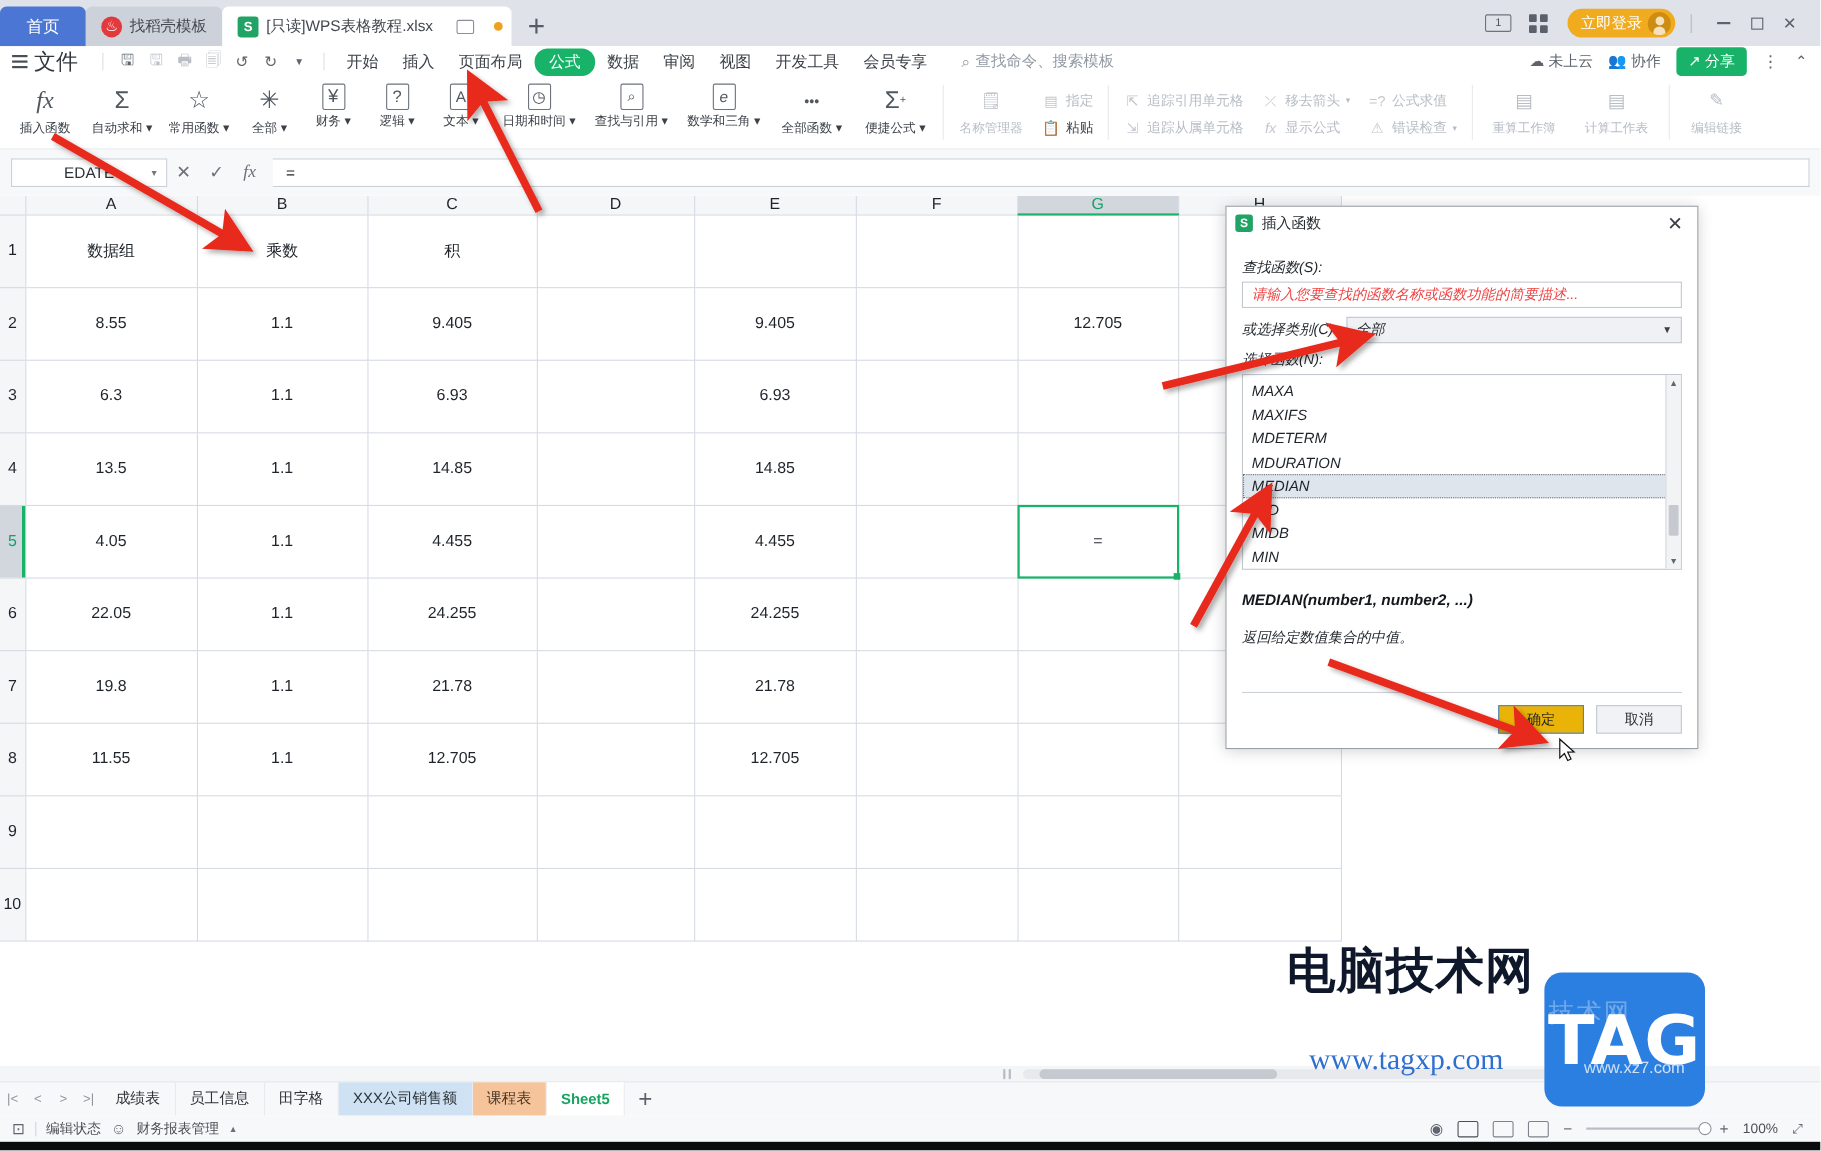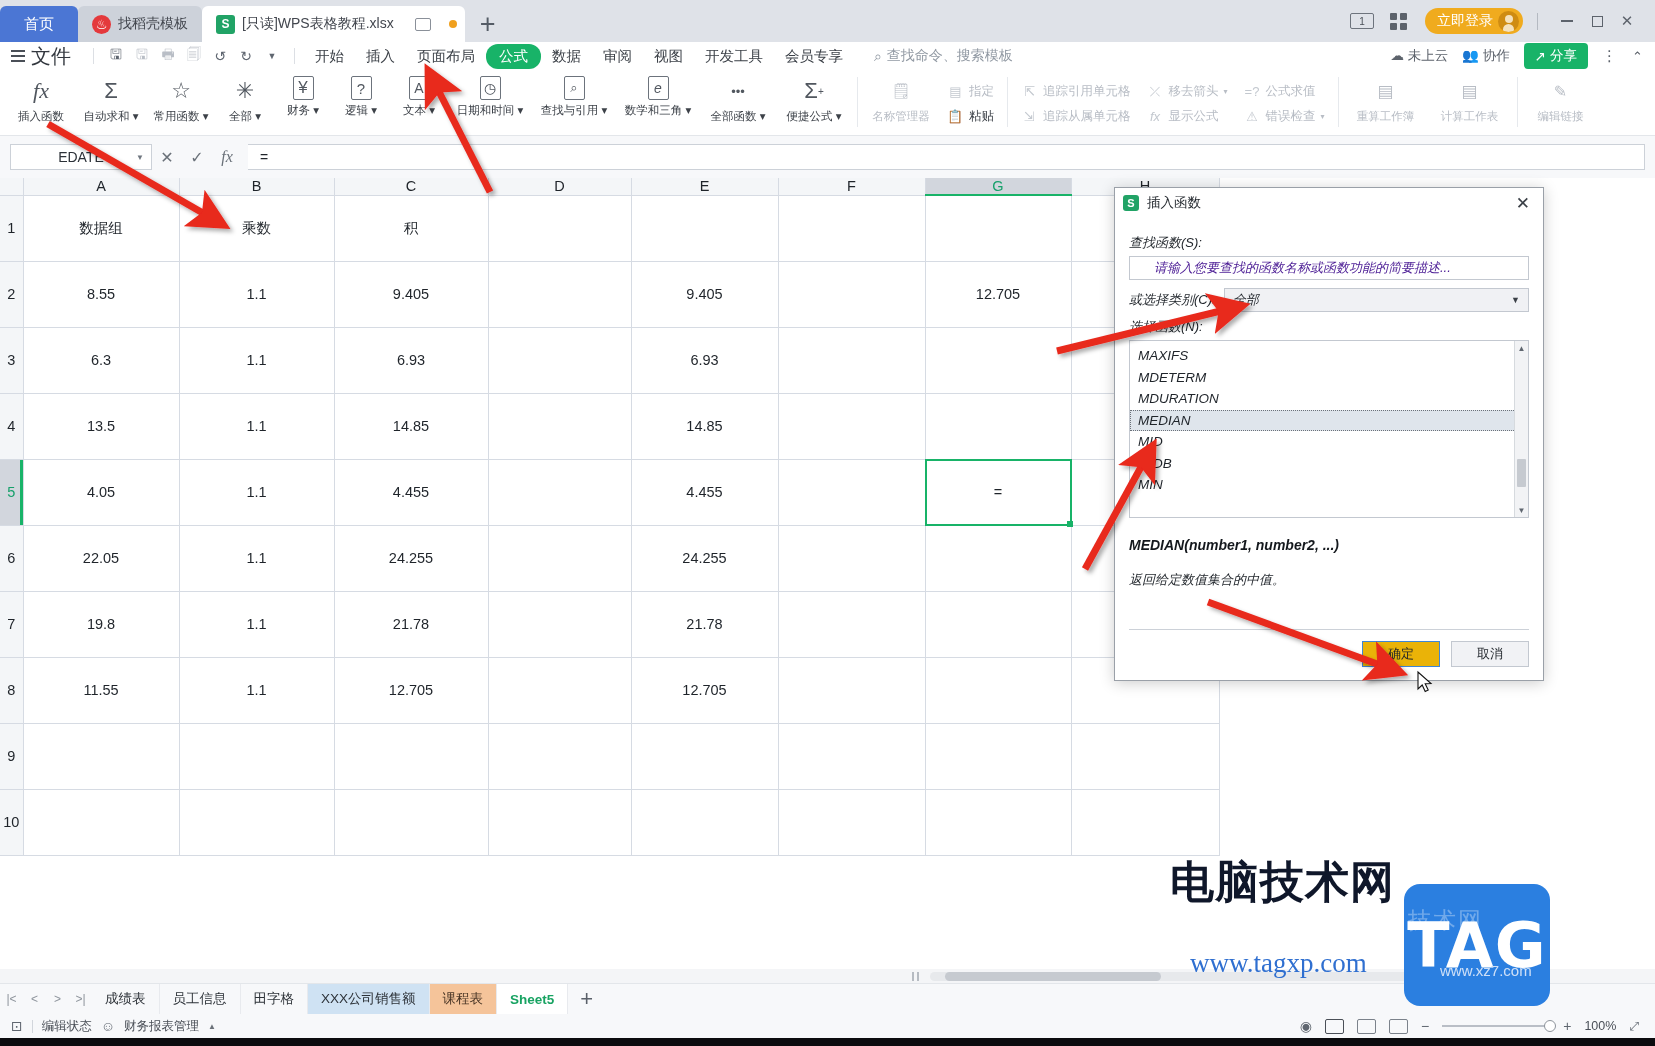--- a/index.html
+++ b/index.html
@@ -127,21 +127,21 @@
   .dlgicon { width:16px; height:16px; background:#21a366; border-radius:3px; color:#fff;
      font-size:11px; font-weight:bold; display:flex; align-items:center; justify-content:center;}
   .dlgclose { margin-left:auto; font-size:17px; color:#3b4047; padding:0 5px; font-weight:300;}
   .dlgtabs { display:flex; padding-left:14px; border-bottom:1px solid #d2d6dc; height:27px;}
   .dlgtab { padding:0 17px; height:27px; display:flex; align-items:center; font-size:13px;
      color:#2b3036; border:1px solid transparent; border-bottom:none;}
   .dlgtab.on { background:#fff; border-color:#d2d6dc; border-bottom:1px solid #fff; margin-bottom:-1px;}
   .dlgbody { padding:10px 14px 0 14px;font-style:italic; }
   .dl-lab { font-size:13px; color:#1f242a; margin:6px 0 4px; }
   .dl-in { height:24px; border:1px solid #c3c8d0; background:#fff; display:flex; align-items:center;
-     padding-left:24px; font-size:13px; color:#4c1d95; }
+     padding-left:8px; font-size:13px; color:#ef4444; }
   .dl-row { display:flex; align-items:center; gap:8px; margin-top:8px; }
   .dl-sel { flex:1; height:24px; border:1px solid #c3c8d0; background:#f0f1f4;
      display:flex; align-items:center; padding:0 8px; font-size:13px; color:#1f242a;}
   .dl-sel .car { margin-left:auto; font-size:9px; color:#3b4047;}
   .dl-list { margin-top:4px; height:178px; border:1px solid #c3c8d0; background:#fff;
      position:relative; overflow:hidden;}
   .dl-ul { padding:4px 0 0 0; }
   .dl-li { height:21.5px; display:flex; align-items:center; padding-left:8px;
      font-size:13.5px; color:#1f242a;}
   .dl-li.on { background:#dfe5ec; outline:1px dotted #6b7179; outline-offset:-1px; margin-right:2px;}
@@ -574,20 +574,21 @@
       <div class="dl-row">
         <span class="dl-lab" style="margin:0">或选择类别(C):</span>
         <span class="dl-sel">
           <span>全部</span>
           <span class="car">▼</span>
         </span>
       </div>
       <div class="dl-lab">选择函数(N):</div>
       <div class="dl-list">
         <div class="dl-ul">
+          <div class="dl-li">MAXA</div>
           <div class="dl-li">MAXIFS</div>
           <div class="dl-li">MDETERM</div>
           <div class="dl-li">MDURATION</div>
           <div class="dl-li on">MEDIAN</div>
           <div class="dl-li">MID</div>
           <div class="dl-li">MIDB</div>
           <div class="dl-li">MIN</div>
         </div>
         <div class="dl-sb">
           <div class="arw">▲</div>

